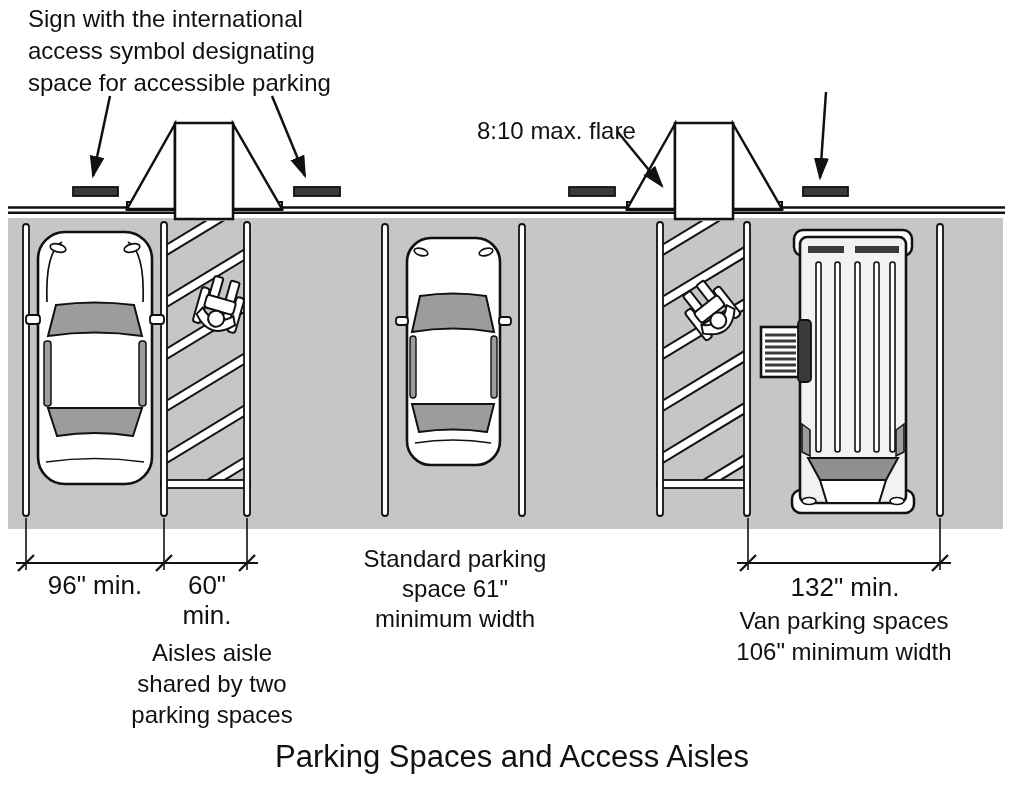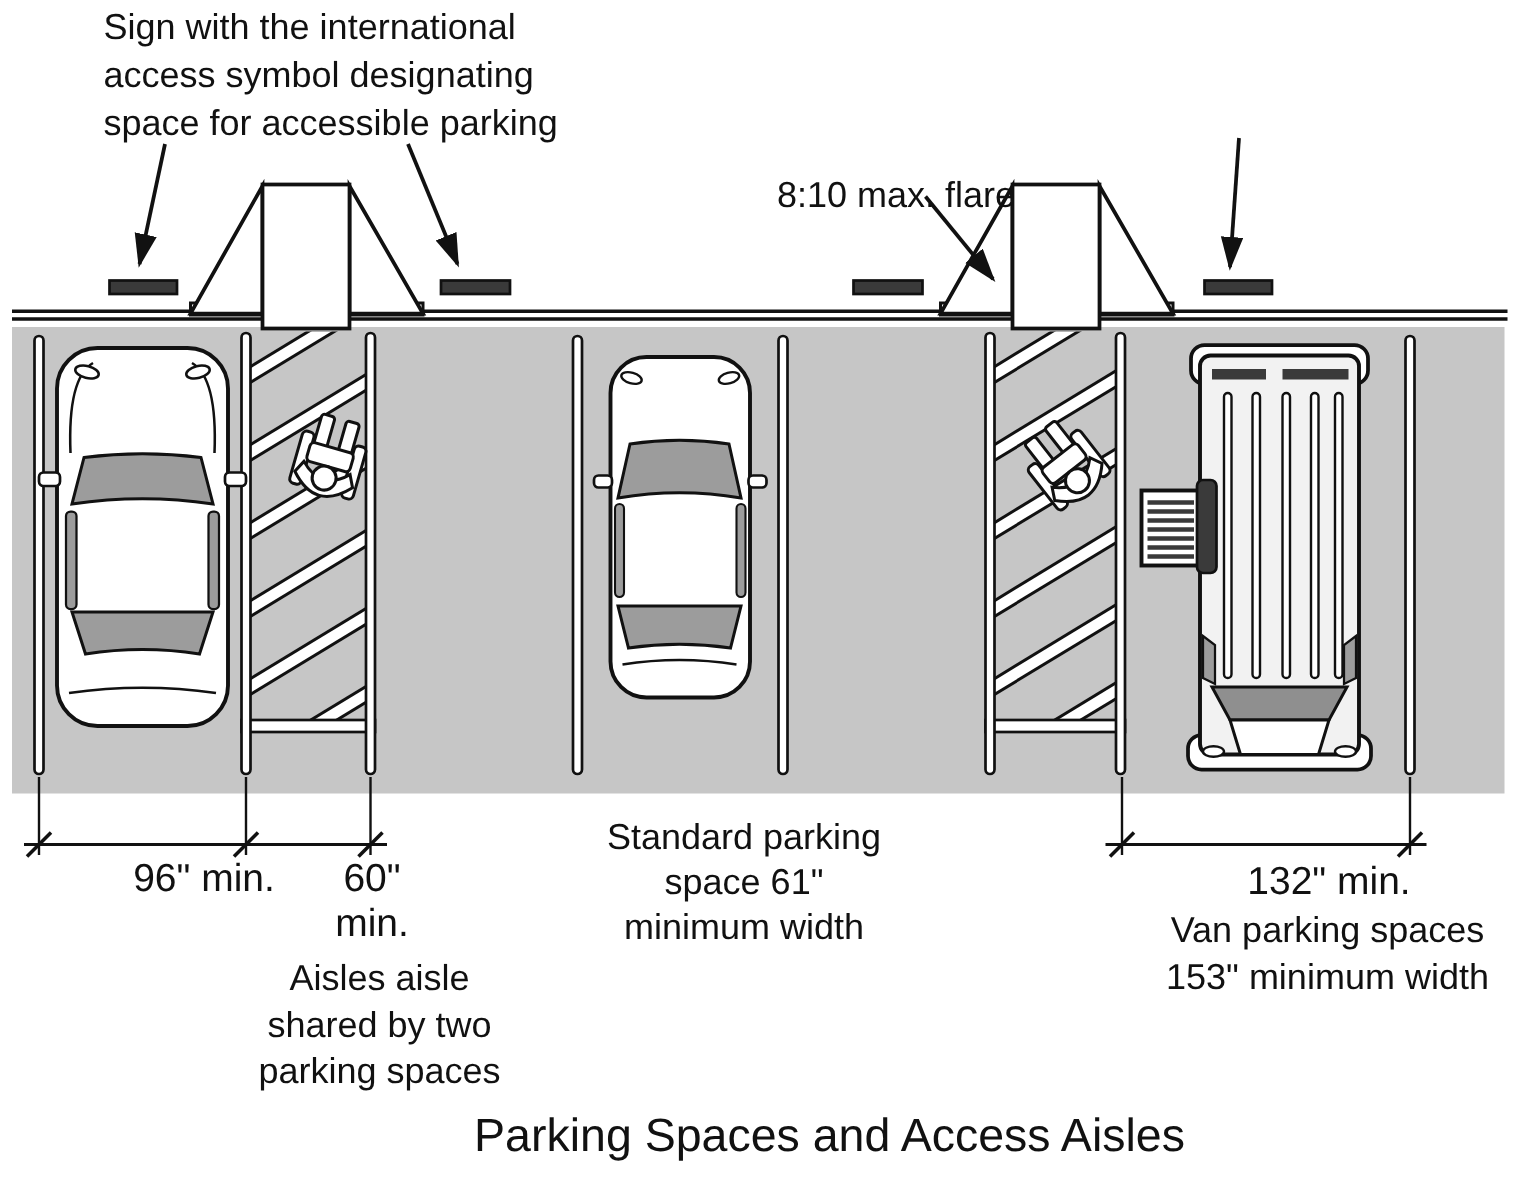--- a/index.html
+++ b/index.html
@@ -1,20 +1,20 @@
 <!DOCTYPE html>
 <html><head>
 <meta charset="utf-8">
 <style>
   html,body { margin:0; padding:0; background:#ffffff; }
   .canvas {
     position:relative; width:1024px; height:786px; background:#ffffff;
     font-family:"Liberation Sans", sans-serif; color:#111; overflow:hidden;
   }
-  .txt { position:absolute; white-space:pre-line; line-height:31px; font-size:24px;margin-left:41px; }
+  .txt { position:absolute; white-space:pre-line; line-height:31px; font-size:24px; }
   .ctr { text-align:center; }
   .dim { font-size:26px; line-height:30px; }
   .title { font-size:31px; line-height:34px; text-align:center; }
   svg { position:absolute; left:0; top:0; }
 </style>
 </head>
 <body>
 
 <div class="canvas">
 
@@ -243,16 +243,16 @@
 
   <div class="txt ctr" style="left:355px; top:544px; width:200px; line-height:30px;">Standard parking
 space 61"
 minimum width</div>
 
   <div class="txt ctr" style="left:102px; top:637px; width:220px;">Aisles aisle
 shared by two
 parking spaces</div>
 
   <div class="txt ctr" style="left:718px; top:605px; width:252px;">Van parking spaces
-153" minimum width</div>
+106" minimum width</div>
 
   <div class="txt title" style="left:112px; top:740px; width:800px;">Parking Spaces and Access Aisles</div>
 </div>
 
 </body></html>

